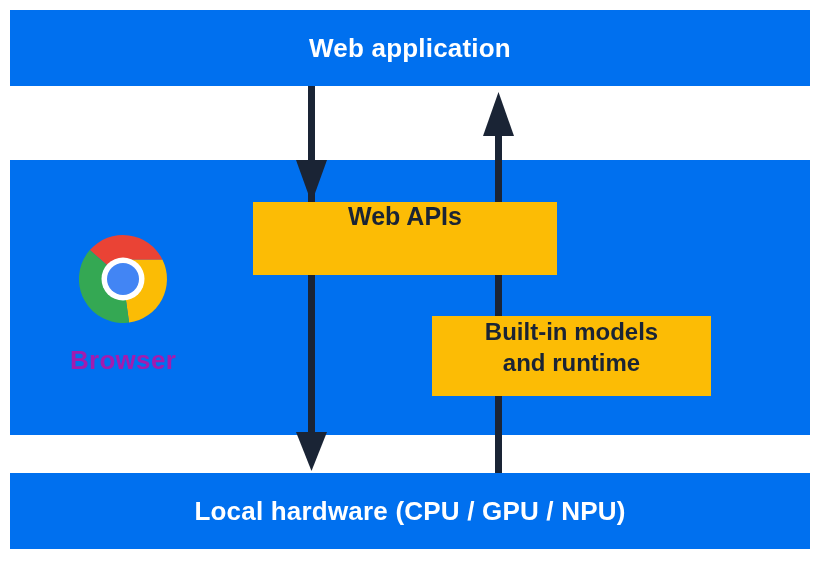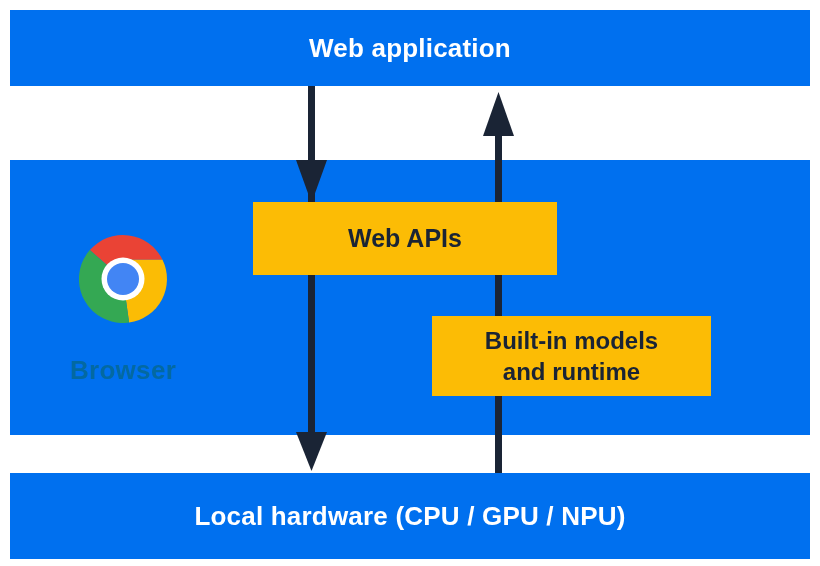--- a/index.html
+++ b/index.html
@@ -10,52 +10,52 @@
     font-family:Liberation Sans, sans-serif;
     overflow:hidden;
   }
   .bar{
     position:absolute;left:10px;width:800px;
     background:var(--blue,#0070ef);
     display:flex;align-items:center;justify-content:center;
     z-index:1;
   }
   .bar-top{top:10px;height:76px;}
-  .bar-bottom{top:473px;height:86px;}
+  .bar-bottom{top:473px;height:76px;}
   .bar-label{
     color:#ffffff;font-size:26px;font-weight:700;letter-spacing:.2px;
   }
   .panel{
     position:absolute;left:10px;top:160px;width:800px;height:275px;
     background:var(--blue,#0070ef);z-index:1;
   }
   .annotation{
     position:absolute;top:93px;z-index:2;color:var(--navy,#1a2435);
   }
   .annotation .title{font-size:20px;font-weight:400;line-height:26px;}
   .annotation .subtitle{font-size:22px;font-weight:700;line-height:29px;}
   .annotation-input{left:113px;text-align:left;}
   .annotation-output{right:52px;text-align:right;}
   .flow-arrows{
     position:absolute;left:0;top:0;z-index:3;pointer-events:none;
   }
   .yellow-box{
     position:absolute;z-index:4;background:var(--yellow,#fcbc05);
-    display:flex;flex-direction:column;align-items:center;justify-content:center;
+    display:flex;flex-direction:column;align-items:center;justify-content:flex-start;
     color:var(--navy,#1a2435);font-weight:700;text-align:center;
   }
   .box-web-apis{left:253px;top:202px;width:304px;height:73px;font-size:25px;}
   .box-built-in{left:432px;top:316px;width:279px;height:80px;font-size:24px;line-height:31px;}
   .browser-group{
     position:absolute;left:23px;top:235px;width:200px;z-index:2;
     display:flex;flex-direction:column;align-items:center;
   }
   .chrome-logo{width:88px;height:88px;display:block;}
   .browser-label{
-    margin-top:32px;color:#0369a1;font-size:26px;font-weight:700;letter-spacing:.3px;
+    margin-top:22px;color:#a21caf;font-size:26px;font-weight:700;letter-spacing:.3px;
   }
 </style>
 </head>
 <body>
 
 <div class="canvas">
 
   <div class="bar bar-top">
     <span class="bar-label">Web application</span>
   </div>

